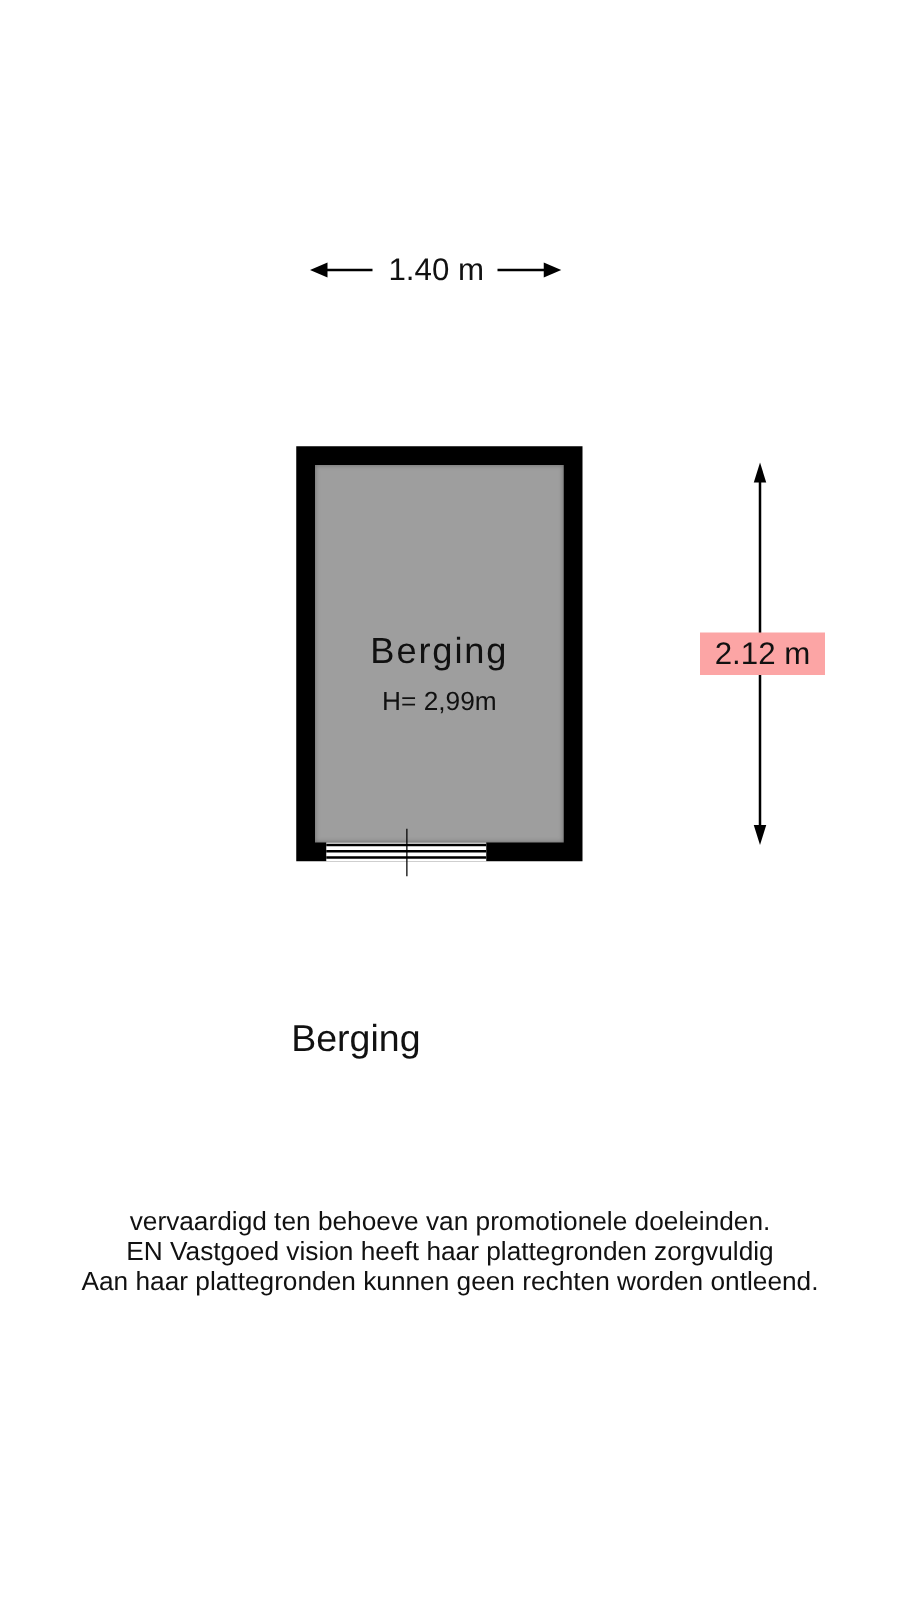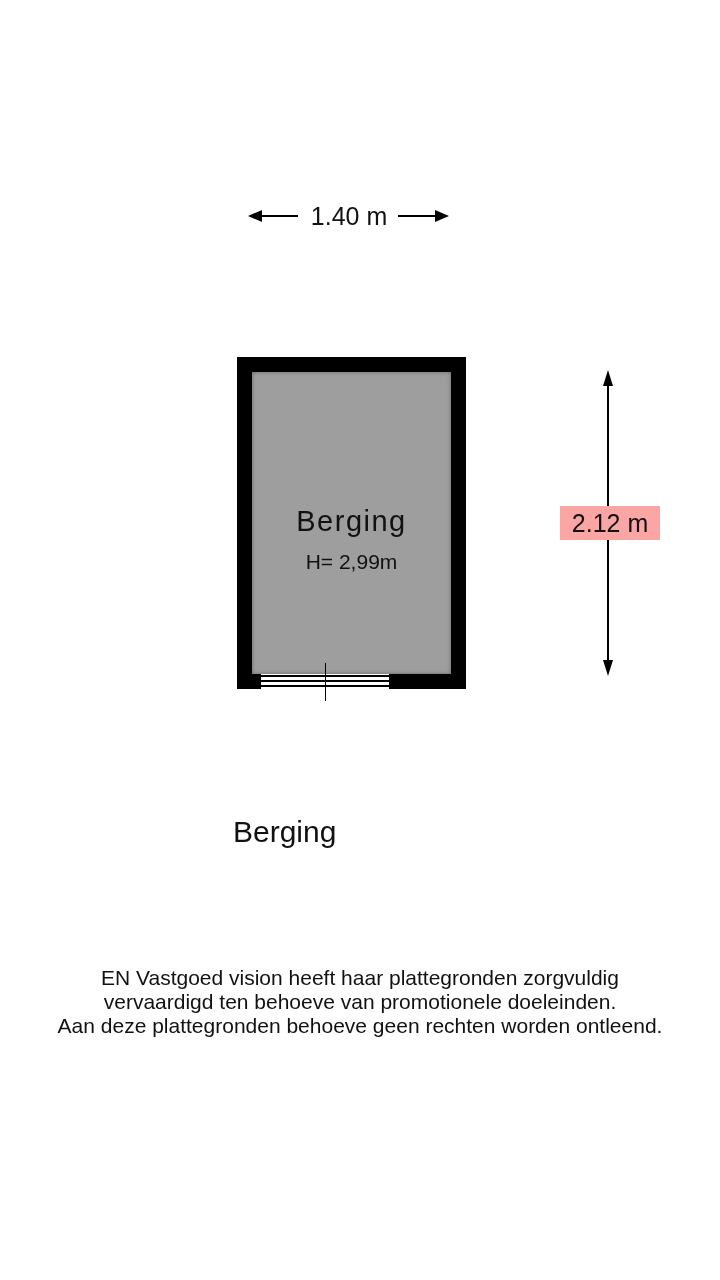--- a/index.html
+++ b/index.html
@@ -52,16 +52,16 @@
     <div class="l" style="top:1px"></div>
     <div class="l" style="top:6px"></div>
     <div class="l" style="top:11px"></div>
   </div>
   <div class="door-stem"></div>
 </div>
 
 <div class="abs floor-label">Berging</div>
 
 <div class="abs disclaimer">
+  <div>vervaardigd ten behoeve van promotionele doeleinden.</div>
   <div>EN Vastgoed vision heeft haar plattegronden zorgvuldig</div>
-  <div>vervaardigd ten behoeve van promotionele doeleinden.</div>
-  <div>Aan deze plattegronden behoeve geen rechten worden ontleend.</div>
+  <div>Aan haar plattegronden kunnen geen rechten worden ontleend.</div>
 </div>
 
 </body></html>

